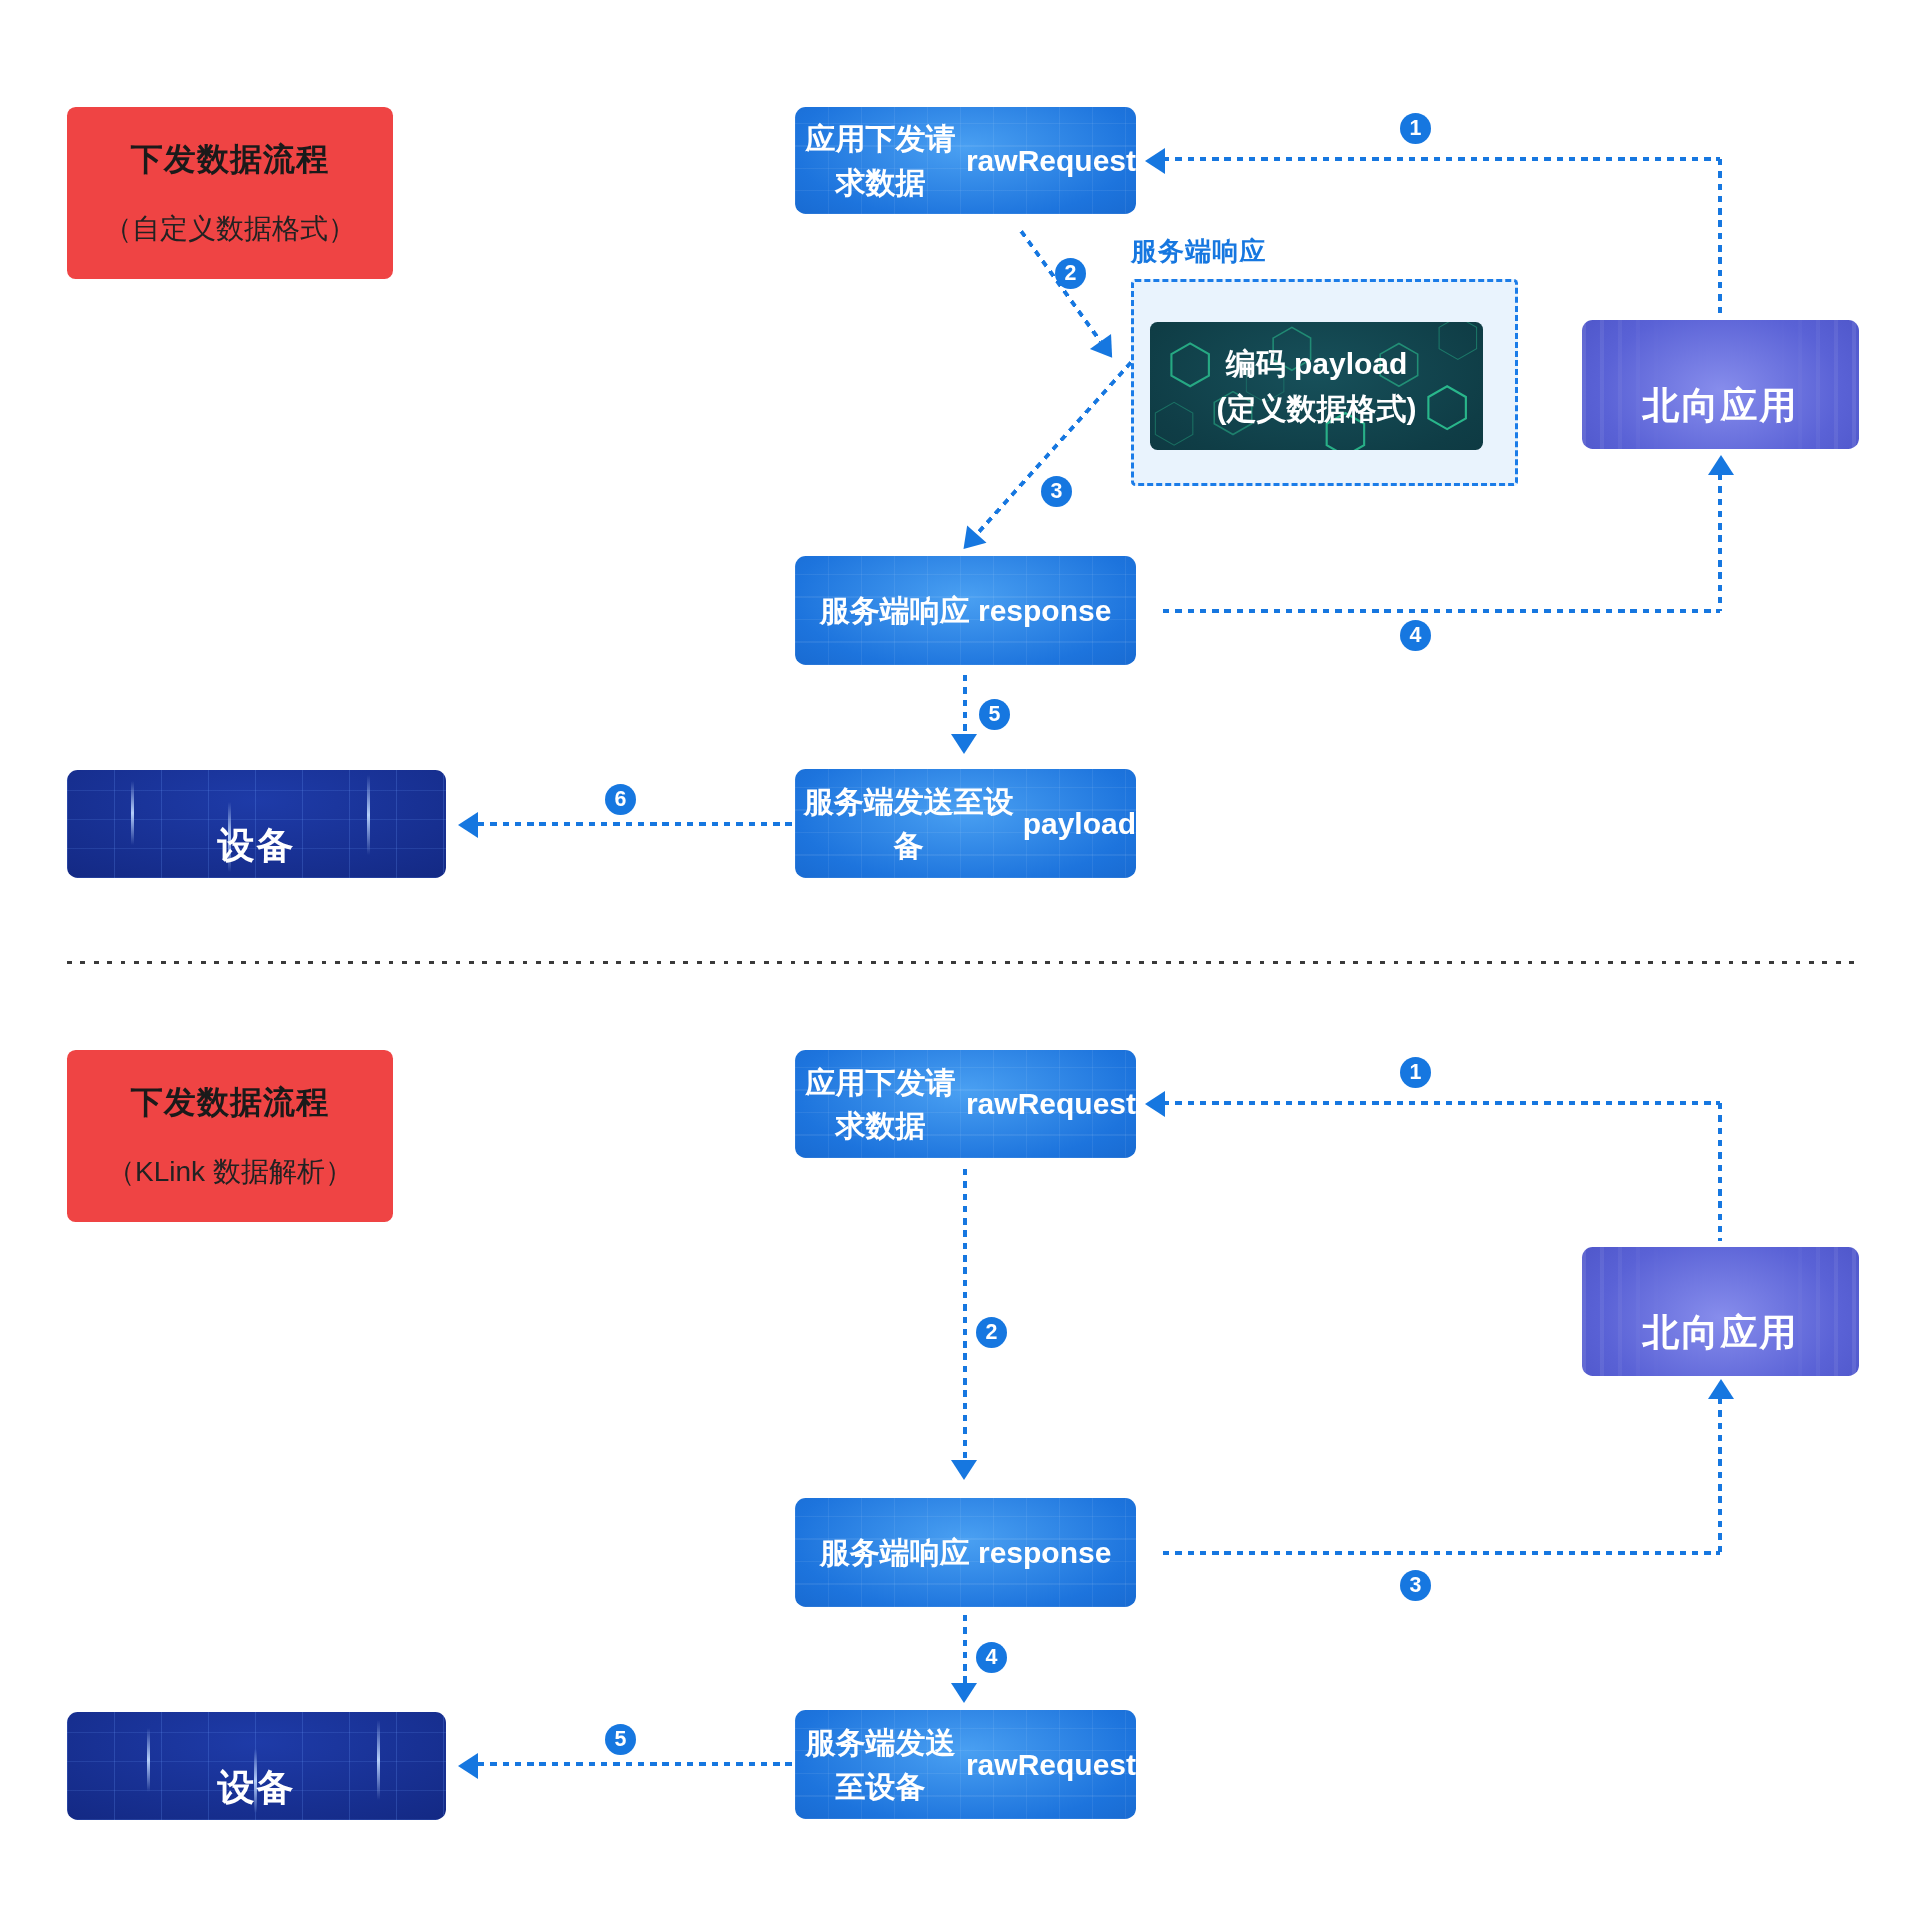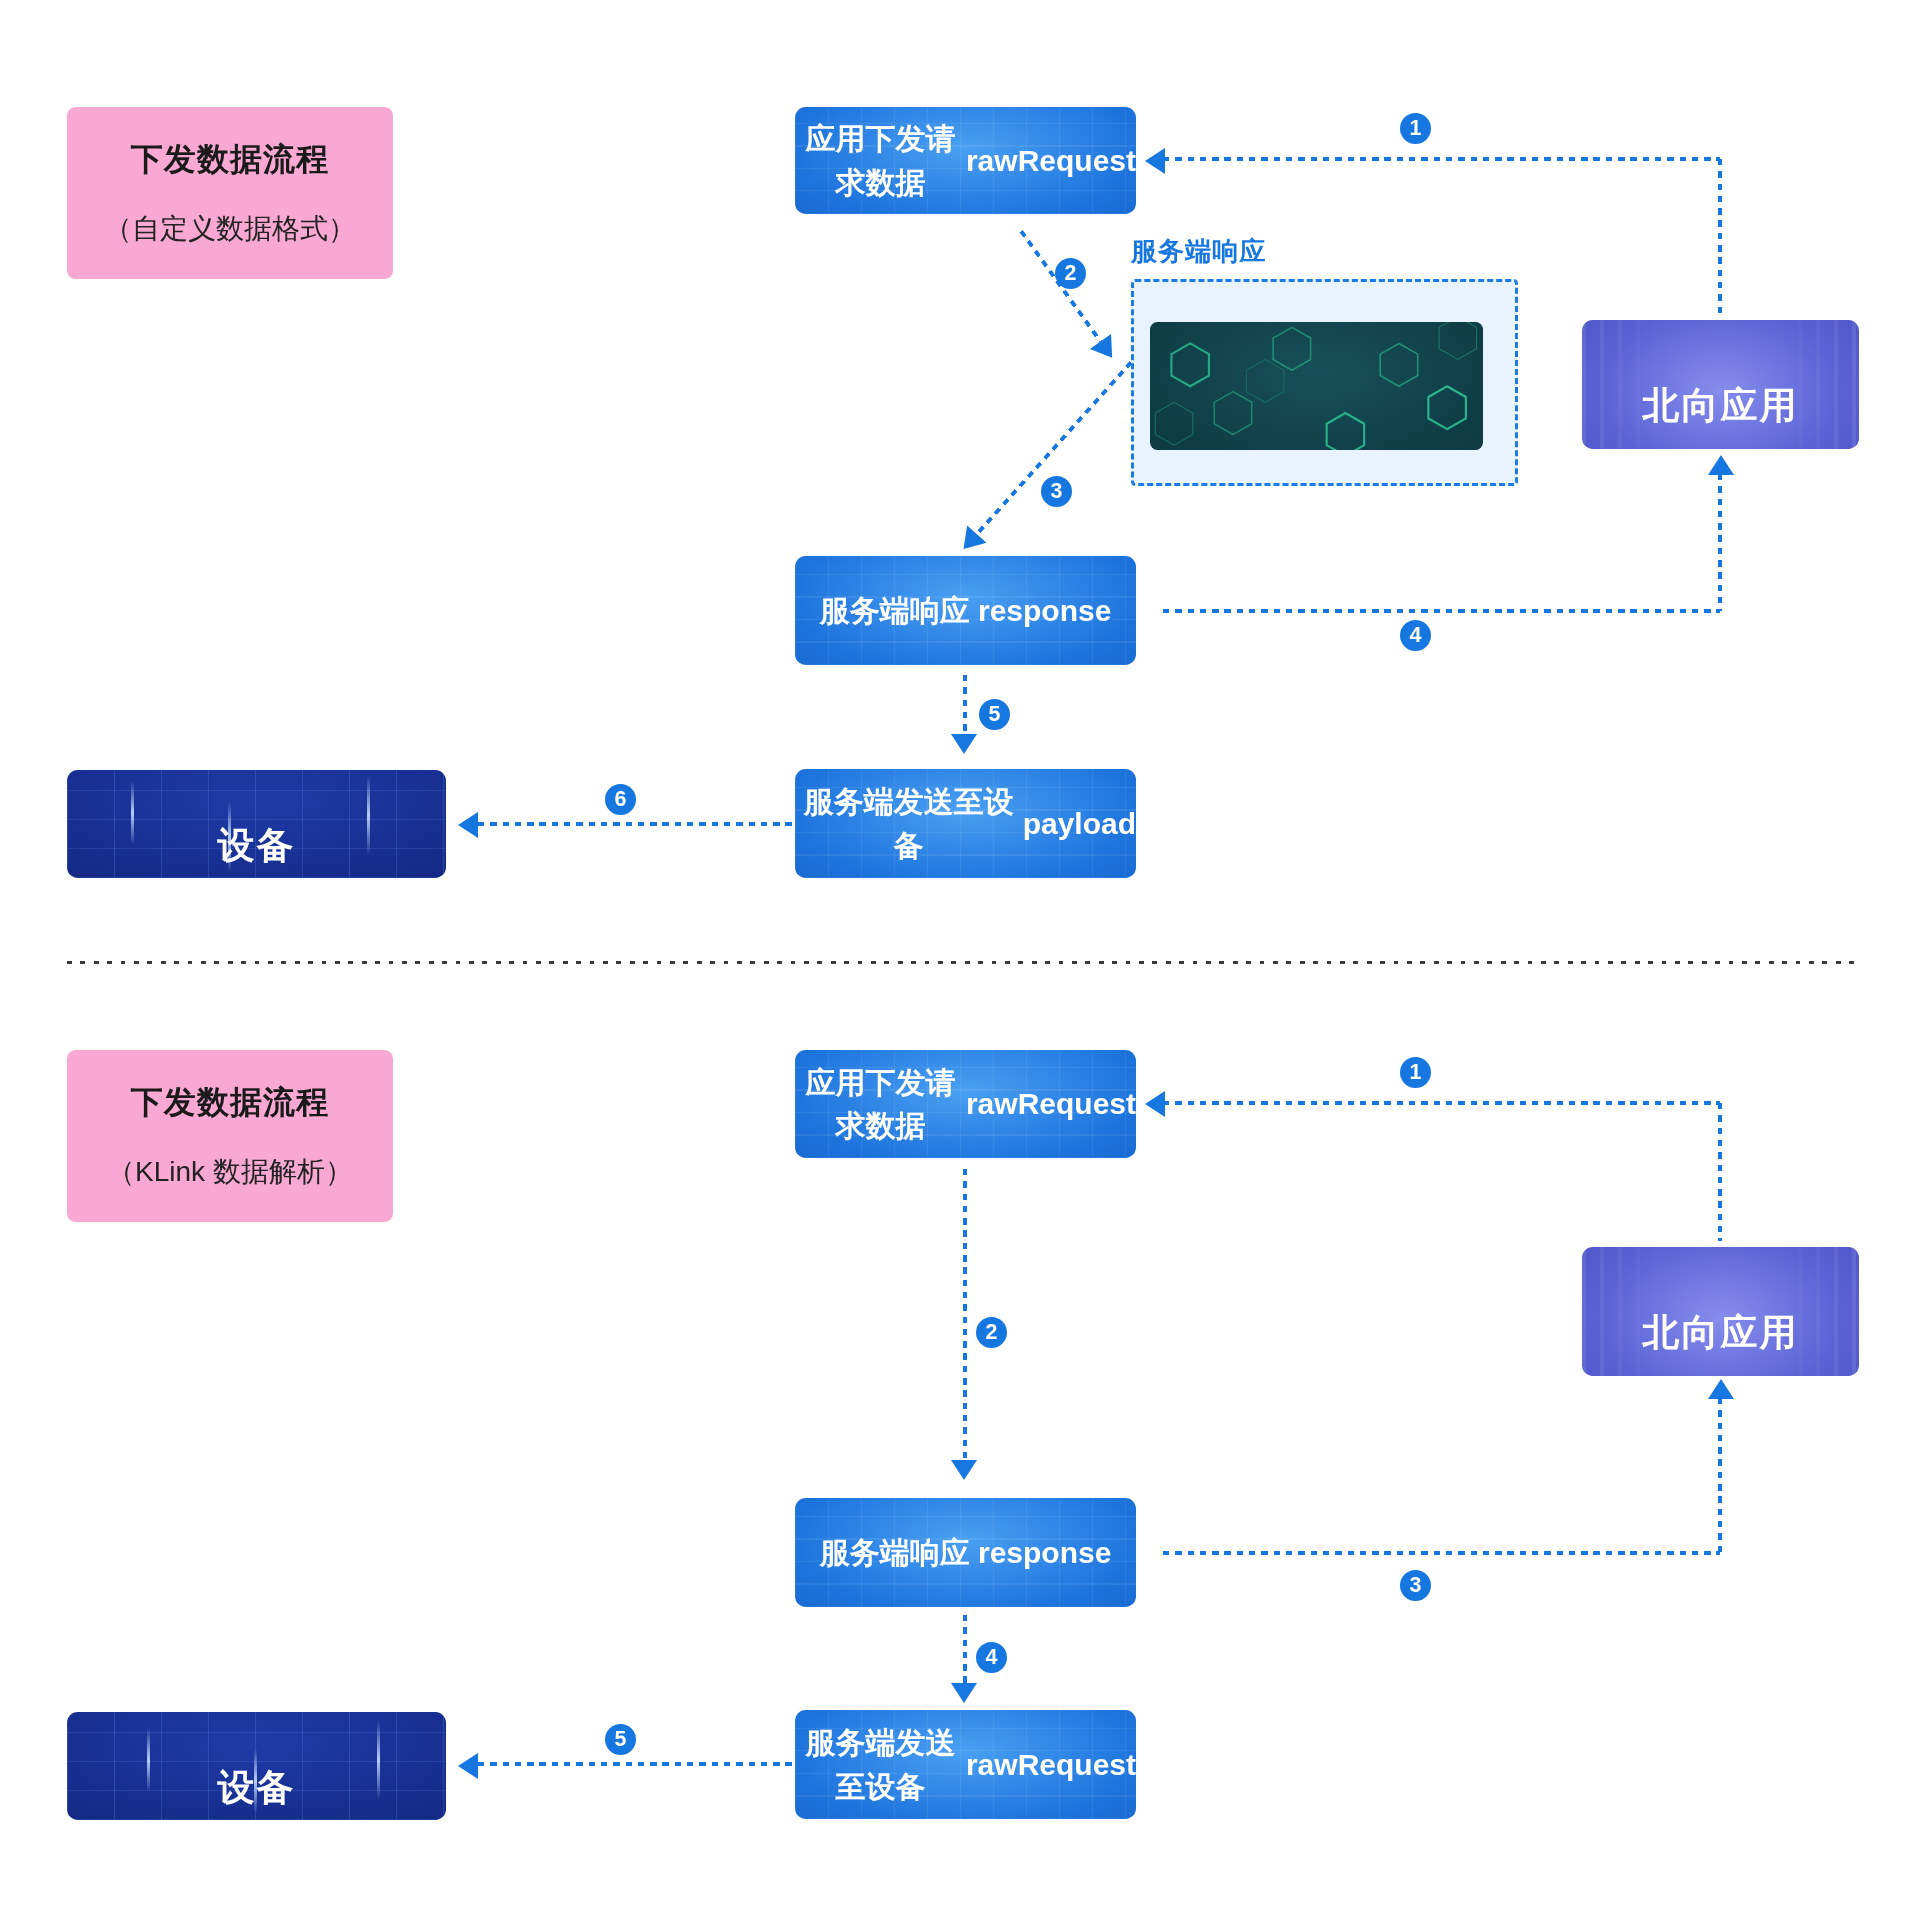--- a/index.html
+++ b/index.html
@@ -1,20 +1,20 @@
 <!DOCTYPE html>
 <html style="font-size:8.6px"><head>
 <meta charset="utf-8">
 <style>
   html,body{margin:0;padding:0;background:#ffffff;}
   body{font-family:"Liberation Sans","DejaVu Sans",sans-serif;}
   .canvas{position:relative;width:1926px;height:1926px;background:#ffffff;overflow:hidden;}
 
   
-  .label-card{position:absolute;background:#f9a8d4;border-radius:8.6px;
+  .label-card{position:absolute;background:#ef4444;border-radius:8.6px;
     display:flex;flex-direction:column;align-items:center;justify-content:center;text-align:center;}
   .label-card .t1{font-size:32px;font-weight:bold;color:#1a1a1a;letter-spacing:1.1px;}
   .label-card .t2{font-size:28px;color:#222222;margin-top:28px;}
 
   
   .node{position:absolute;border-radius:10.7px;display:flex;
     align-items:center;justify-content:center;text-align:center;color:#ffffff;overflow:hidden;}
   .node .ln{position:relative;z-index:3;font-weight:bold;font-size:30px;line-height:1.45;}
   .node .ln.big{font-size:37px;letter-spacing:2.1px;margin-top:43px;}
   .node.blue{background:radial-gradient(120% 160% at 50% 38%,#4aa0f2 0%,#1d74dd 42%,#0b4fb0 100%);}
@@ -91,20 +91,24 @@
         <polygon points="120,150 155,130 190,150 190,190 155,210 120,190" stroke-width="3" opacity="0.45"></polygon>
         <polygon points="230,30 265,10 300,30 300,70 265,90 230,70" stroke-width="3" opacity="0.5"></polygon>
         <polygon points="330,190 365,170 400,190 400,230 365,250 330,230" stroke-width="4" opacity="0.8"></polygon>
         <polygon points="430,60 465,40 500,60 500,100 465,120 430,100" stroke-width="3" opacity="0.55"></polygon>
         <polygon points="520,140 555,120 590,140 590,180 555,200 520,180" stroke-width="4" opacity="0.85"></polygon>
         <polygon points="10,170 45,150 80,170 80,210 45,230 10,210" stroke-width="2" opacity="0.35"></polygon>
         <polygon points="540,10 575,-10 610,10 610,50 575,70 540,50" stroke-width="2" opacity="0.4"></polygon>
         <polygon points="180,90 215,70 250,90 250,130 215,150 180,130" stroke-width="2" opacity="0.25"></polygon>
       </g>
     </svg>
+    <div class="txt">
+      <div>编码 payload</div>
+      <div>(定义数据格式)</div>
+    </div>
   </div>
 
   <div class="node purple" style="left:1582px;top:320px;width:277px;height:129px;">
     <div class="ln big">北向应用</div>
   </div>
 
   <div class="node blue" style="left:795px;top:556px;width:341px;height:109px;">
     <div class="ln">服务端响应 response</div>
   </div>
 

